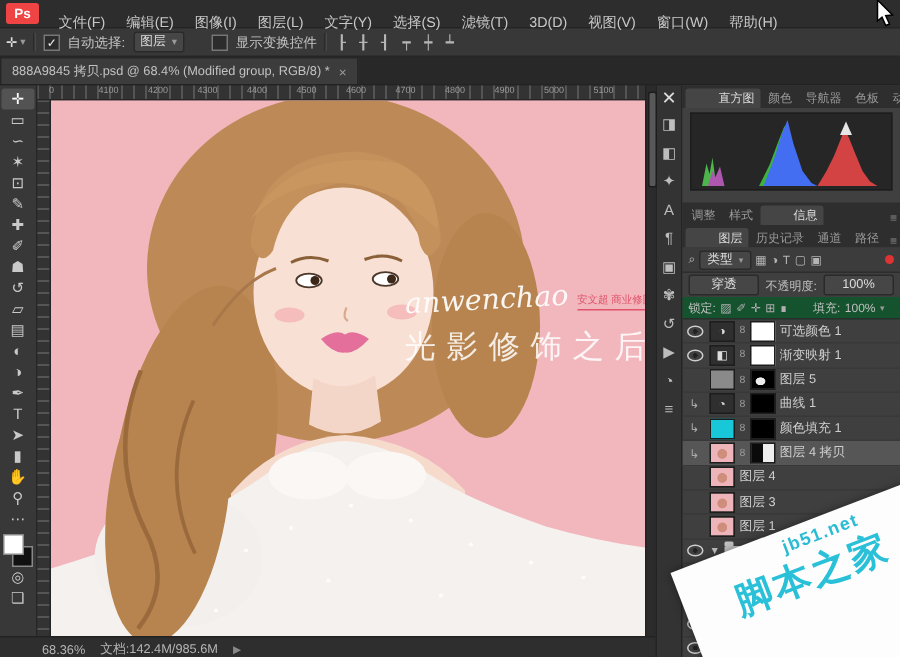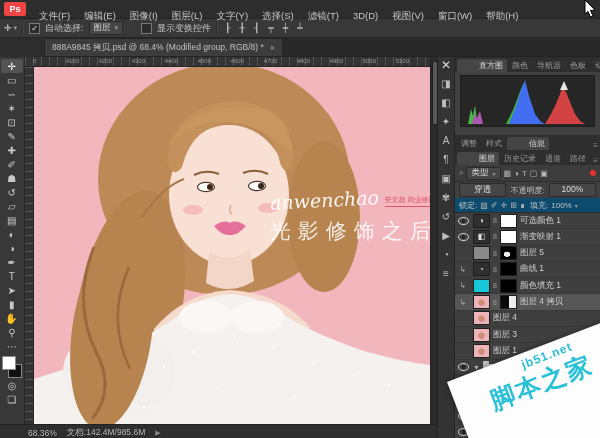--- a/index.html
+++ b/index.html
@@ -13,21 +13,21 @@
   
   .optionsbar{height:18px;background:#383838;border-bottom:1px solid #262626;display:flex;align-items:center;gap:5px;padding:0 4px;}
   .tool-preset{display:flex;align-items:center;gap:2px;color:#ddd;font-size:9px;}
   .vsep{width:1px;height:12px;background:#2a2a2a;border-right:1px solid #484848;}
   .chk{width:9px;height:9px;border:1px solid #777;background:#2c2c2c;display:inline-flex;align-items:center;justify-content:center;font-size:8px;color:#eee;}
   .opt-label{font-size:9px;color:#c4c4c4;text-align:center;}
   .dd{background:#464646;border:1px solid #2a2a2a;border-radius:2px;height:12px;display:inline-flex;align-items:center;
       gap:4px;padding:0 4px;font-size:8.5px;color:#ddd;}
   .align-ico{font-size:9px;color:#b5b5b5;padding:0 2px;}
   
-  .tabbar{height:18px;background:#282828;display:flex;align-items:center;border-bottom:1px solid #222;margin-left:44px;}
+  .tabbar{height:18px;background:#282828;display:flex;align-items:center;border-bottom:1px solid #222;}
   .doctab{height:17px;background:#3c3c3c;border:1px solid #262626;border-bottom:none;display:flex;align-items:center;
           gap:6px;padding:0 7px;font-size:8.5px;color:#c2c2c2;white-space:nowrap;}
   .doctab .close{color:#999;font-size:9px;}
   
   .main{display:flex;height:384px;}
   .leftgroup{width:437px;display:flex;flex-direction:column;}
   .workrow{display:flex;height:367px;}
   
   .toolbar{width:26px;background:#383838;border-right:1px solid #262626;display:flex;flex-direction:column;align-items:center;padding-top:2px;}
   .tool{width:22px;height:14px;display:flex;align-items:center;justify-content:center;font-size:10px;color:#c9c9c9;border-radius:2px;}
@@ -64,21 +64,21 @@
   .histwrap{height:57px;background:#404040;padding:3px 5px;}
   .histbox{width:133px;height:50px;background:#262626;border:1px solid #1d1d1d;}
   
   .filterrow{height:16px;display:flex;align-items:center;gap:3px;padding:0 4px;background:#3c3c3c;border-bottom:1px solid #2d2d2d;}
   .filterrow .dd{height:11px;}
   .f-ico{font-size:8px;color:#b5b5b5;}
   .f-dot{width:6px;height:6px;border-radius:50%;background:#d33;margin-left:auto;}
   .blendrow{height:16px;display:flex;align-items:center;gap:4px;padding:0 4px;background:#3f3f3f;}
   .blendrow .dd{width:52px;justify-content:space-between;flex-direction:column;}
   .tinytxt{font-size:8px;color:#c0c0c0;white-space:nowrap;}
-  .lockrow{height:14px;display:flex;align-items:center;gap:3px;padding:0 4px;background:#0c4a6e;border-bottom:1px solid #2c2c2c;}
+  .lockrow{height:14px;display:flex;align-items:center;gap:3px;padding:0 4px;background:#14532d;border-bottom:1px solid #2c2c2c;}
   .lockico{font-size:8px;color:#b0b0b0;}
   
   .layers{flex:1;overflow:hidden;display:flex;flex-direction:column;}
   .lrow{height:17px;display:flex;align-items:center;gap:3px;padding:0 2px;border-bottom:1px solid #383838;}
   .lrow.selected{background:#565656;}
   .eyecell{width:13px;display:flex;justify-content:center;}
   .eye{width:9px;height:6px;border:1px solid #cfcfcf;border-radius:50%;
        background:radial-gradient(circle,#222 0 1.5px,transparent 1.6px);}
   .clip{font-size:8px;color:#aaa;width:8px;}
   .ind{width:10px;}
@@ -416,21 +416,21 @@
         </span>
       </div>
 
       <div class="lockrow">
         <span class="tinytxt">锁定:</span>
         <span class="lockico">▨</span>
         <span class="lockico">✐</span>
         <span class="lockico">✛</span>
         <span class="lockico">⊞</span>
         <span class="lockico">∎</span>
-        <span class="tinytxt" style="margin-left:2px;">填充:</span>
+        <span class="tinytxt" style="margin-left:14px;">填充:</span>
         <span class="tinytxt">100%</span>
         <span style="font-size:6px;color:#999;">▾</span>
       </div>
 
       <div class="layers">
         <div class="lrow">
           <span class="eyecell">
               <span class="eye"></span>
             </span>
           <span class="thumb t-adj">◑</span>

